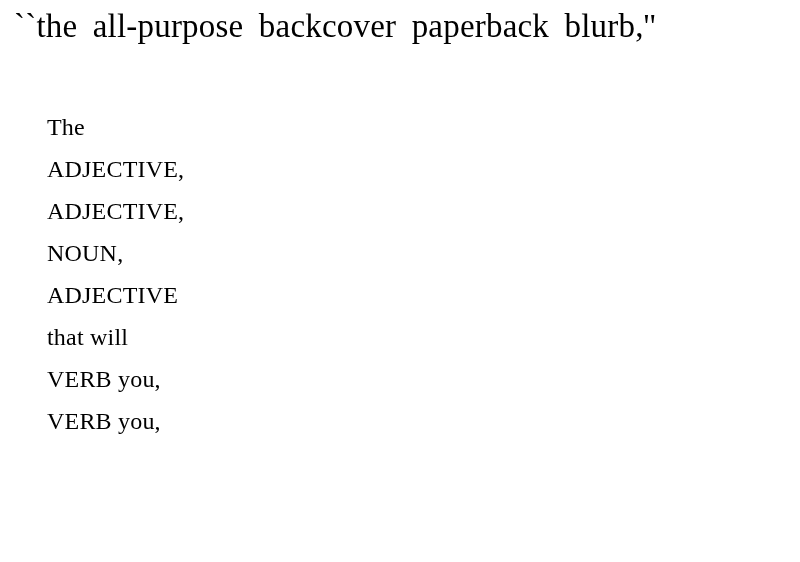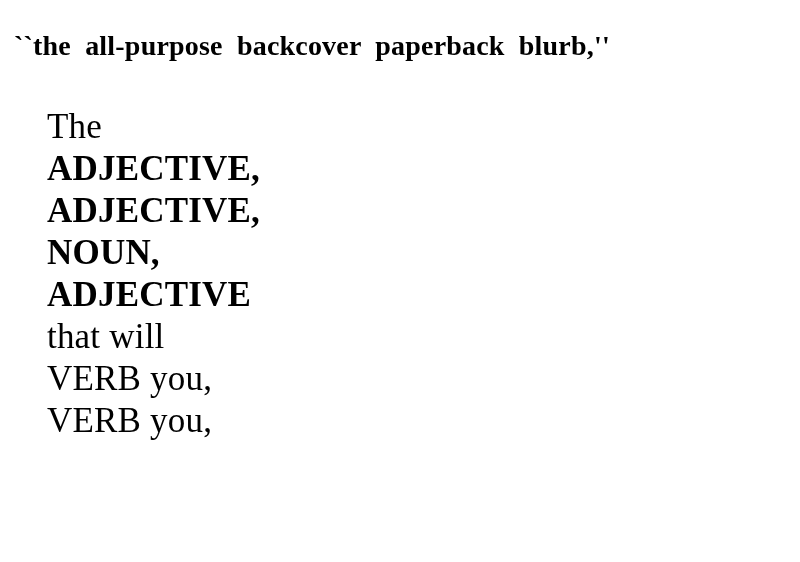--- a/index.html
+++ b/index.html
@@ -17,47 +17,46 @@
     position: relative;
     width: 800px;
     height: 562px;
     background: #ffffff;
     overflow: hidden;
   }
   
   #heading {
     position: absolute;
     left: 14px;
-    top: 24px;
+    top: 4px;
     width: 775px;
-    font-size: 28px;
+    font-size: 33px;
     line-height: 44px;
-    font-weight: 700;
+    font-weight: 400;
     letter-spacing: 0.2px;
     word-spacing: 7px;
     white-space: nowrap;
   }
   
   #blurb {
     position: absolute;
     left: 47px;
     top: 106px;
     width: 620px;
   }
   .blurb-line {
-    font-size: 35px;
+    font-size: 24px;
     line-height: 42px;
     font-weight: 400;
     letter-spacing: 0.2px;
     white-space: nowrap;
     height: 42px;
   }
   .blurb-line.caps {
     word-spacing: 2px;
-    font-weight: bold;
   }
 </style>
 </head>
 <body>
 
 <div id="page">
 
   <div id="heading">``the all-purpose backcover paperback blurb,''</div>
 
   <div id="blurb">

